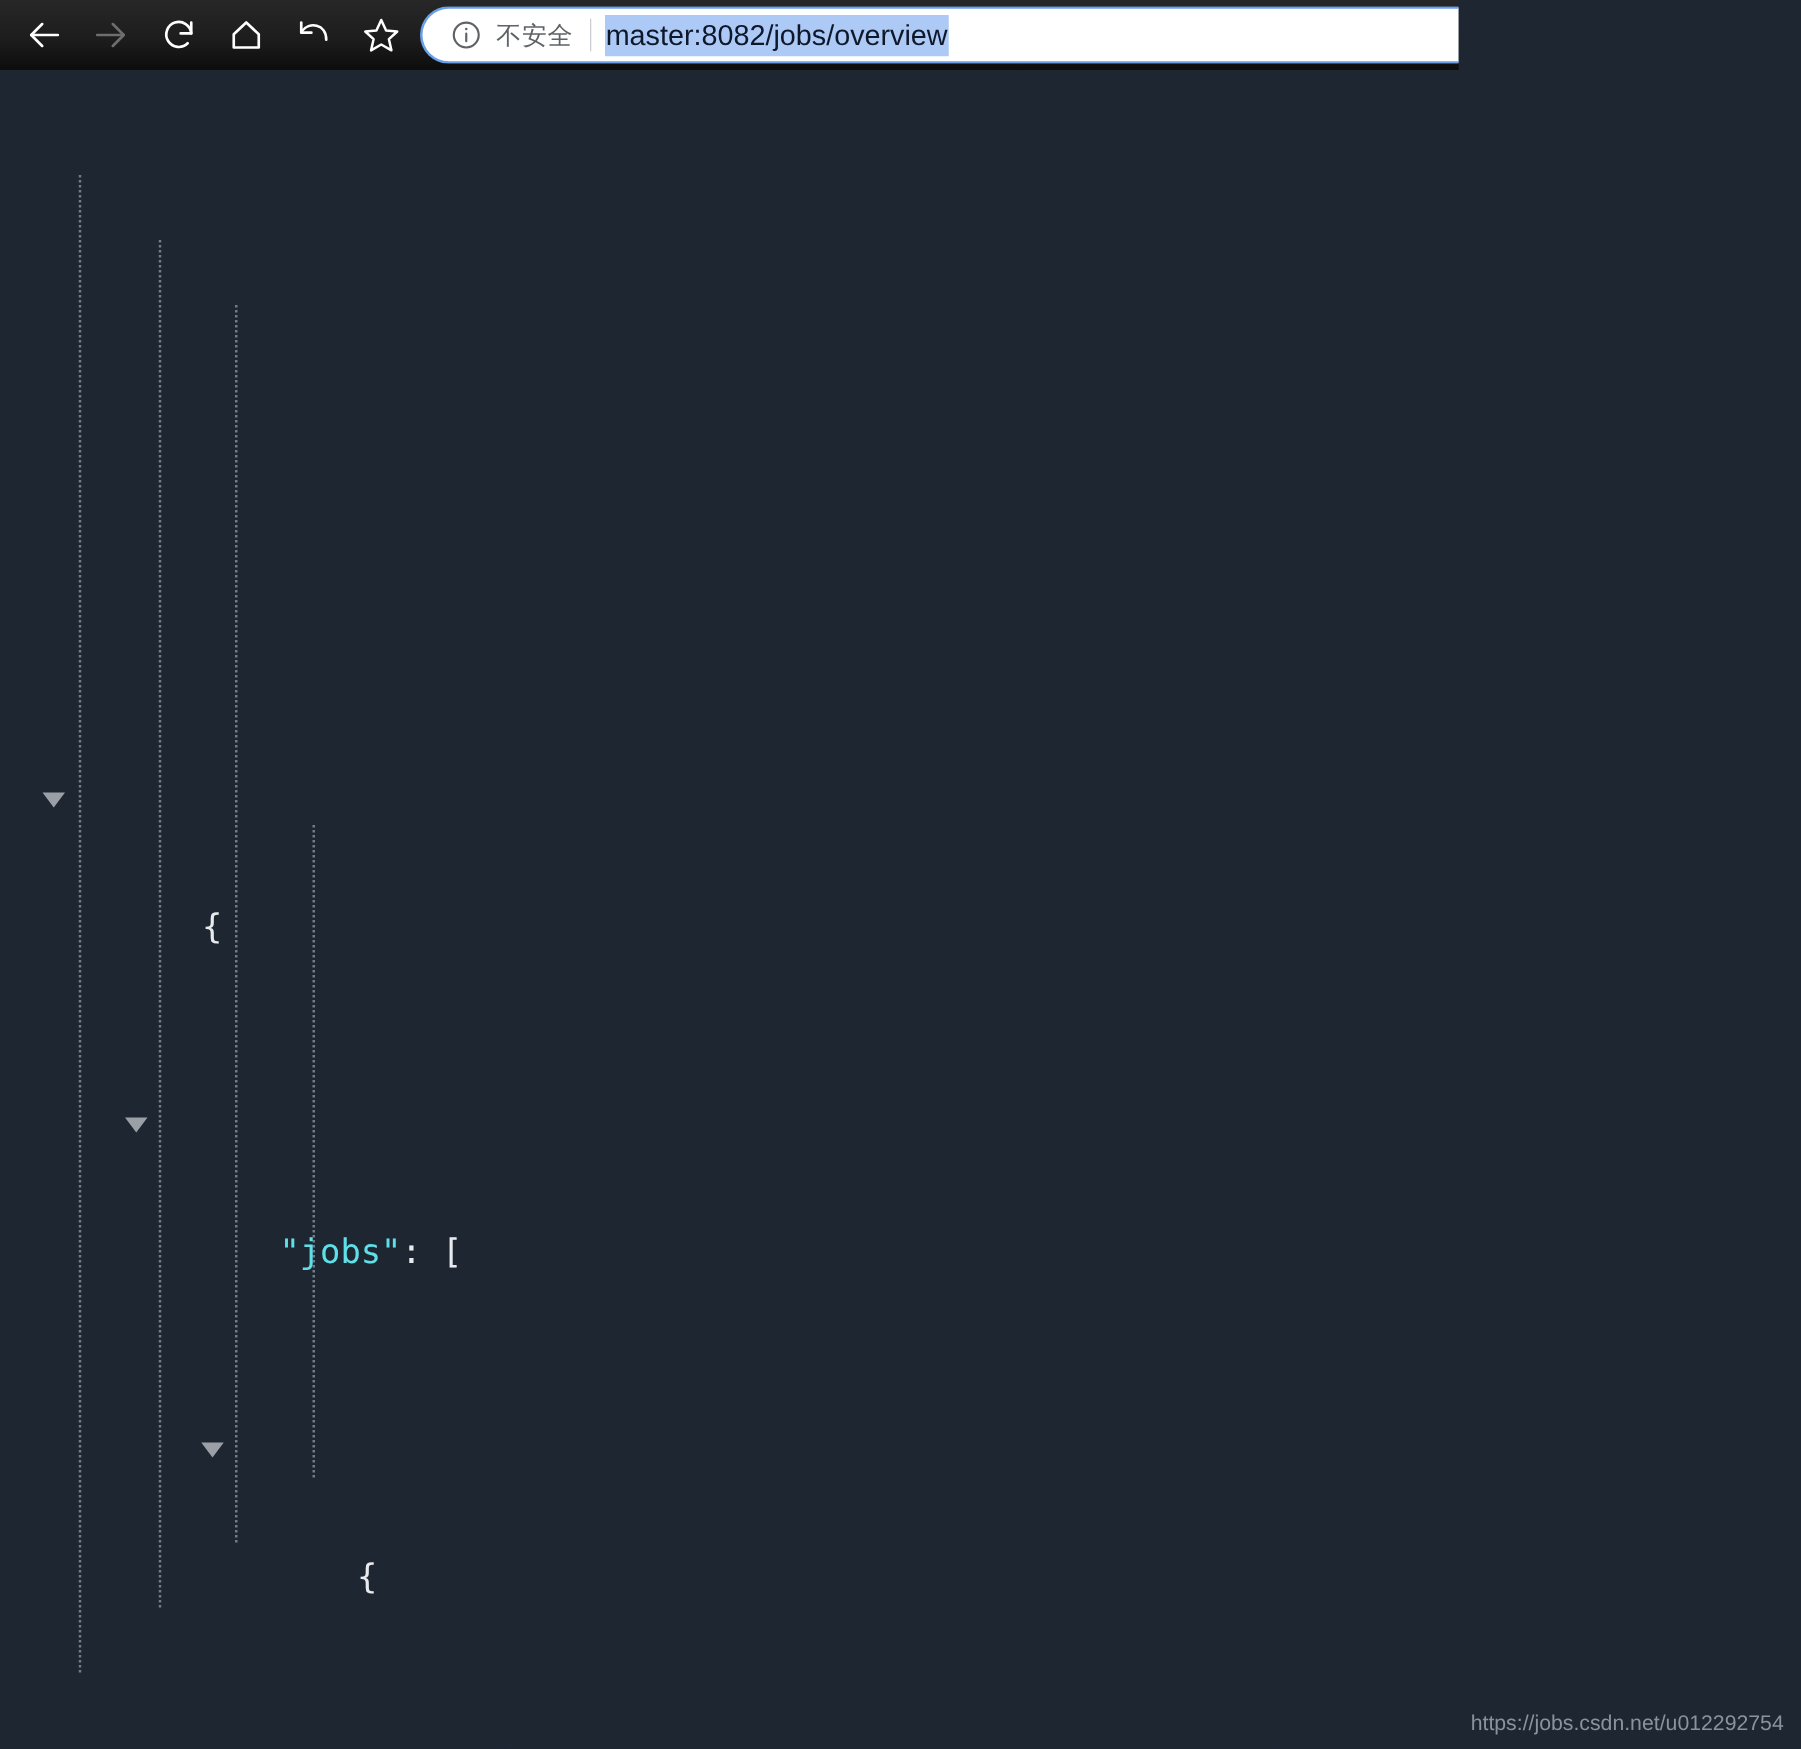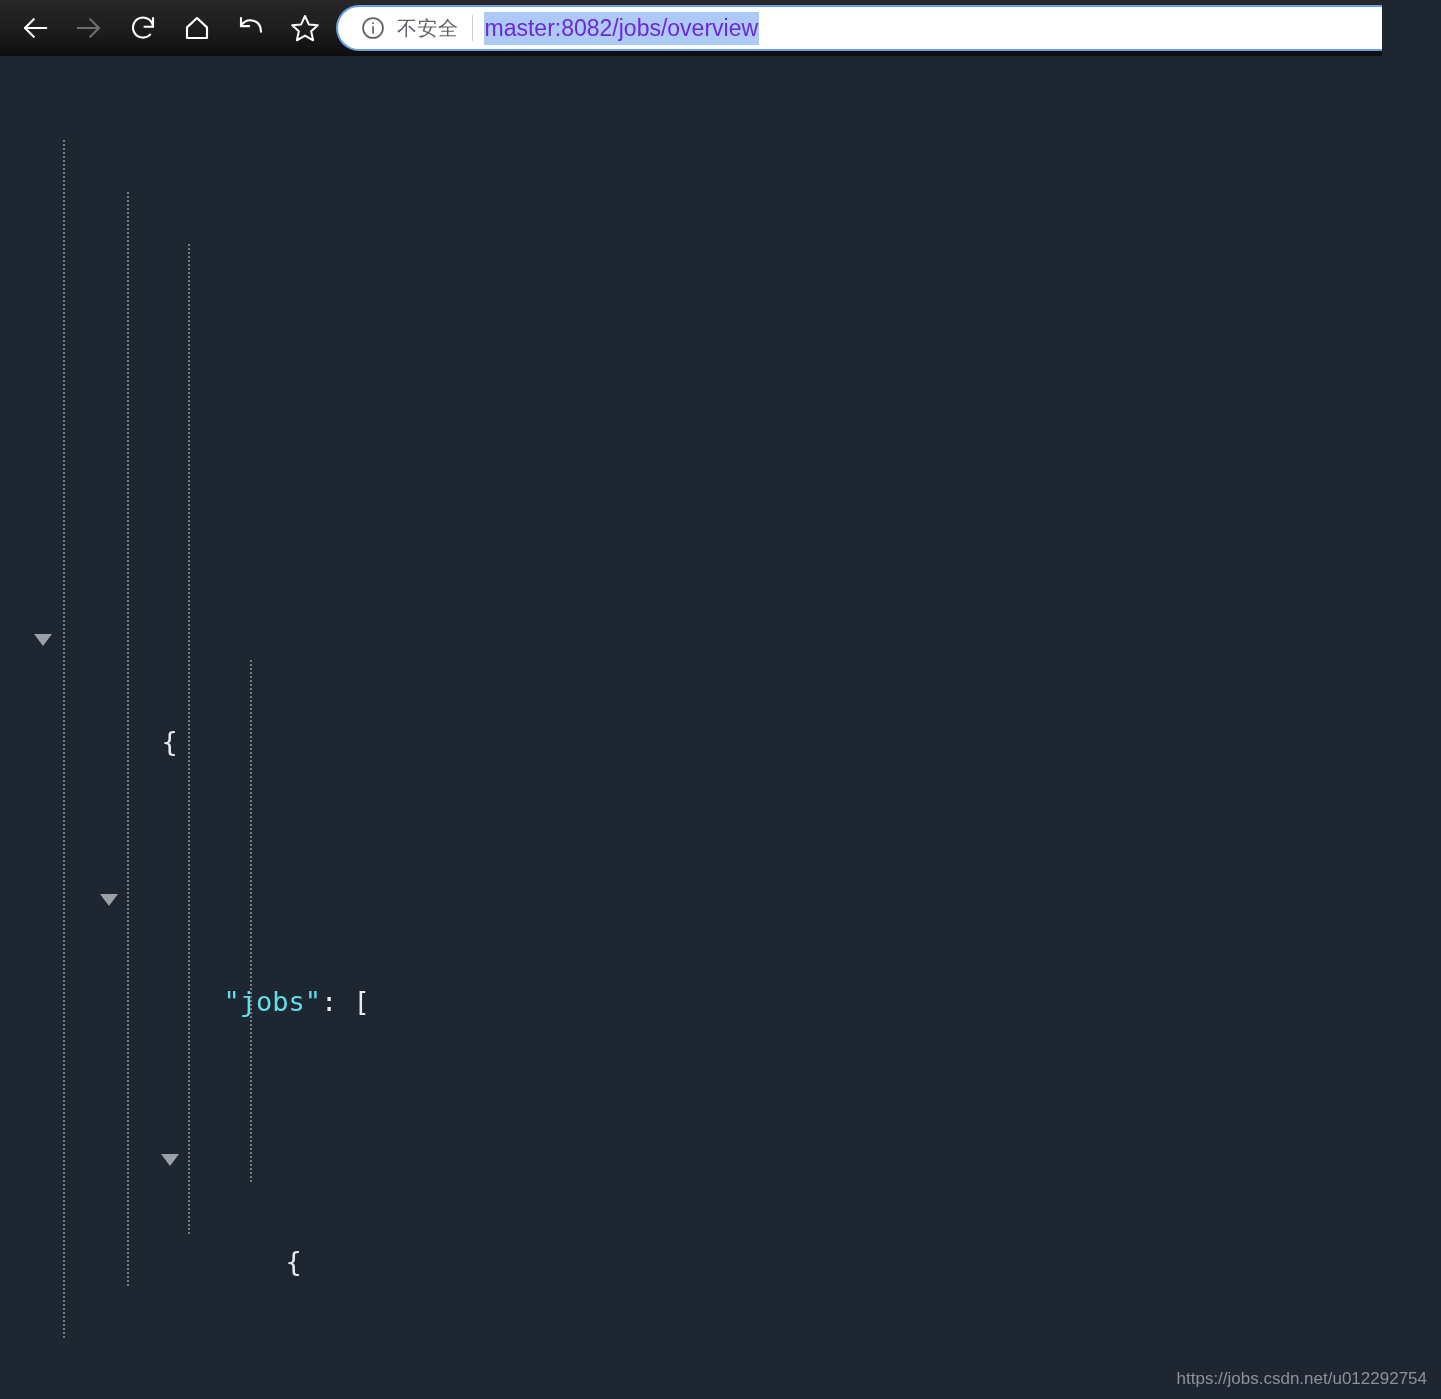--- a/index.html
+++ b/index.html
@@ -12,21 +12,21 @@
     height: 1399px;
     overflow: hidden;
     font-family: "Liberation Sans", sans-serif;
     position: relative;
   }
 
   
   .toolbar {
     position: absolute;
     top: 0; left: 0;
-    width: 1382px;
+    width: 1167px;
     height: 56px;
     background: linear-gradient(to bottom, #272727 0%, #1d1d1d 55%, #0d0d0d 100%);
     display: flex;
     align-items: center;
     box-sizing: border-box;
     overflow: hidden;
   }
   .nav-icons {
     display: flex;
     align-items: center;
@@ -76,21 +76,21 @@
   .omni-sep {
     flex: 0 0 auto;
     width: 1px;
     height: 26px;
     background: #c9ccd1;
     margin: 0 11px 0 13px;
   }
   .url-text {
     font-family: "Liberation Sans", sans-serif;
     font-size: 23px;
-    color: #6d28d9;
+    color: #0f172a;
     background: #accaf5;
     white-space: nowrap;
     line-height: 30px;
     padding: 1px 1px 2px 1px;
     flex: 0 0 auto;
   }
 
   
   .page {
     position: absolute;

